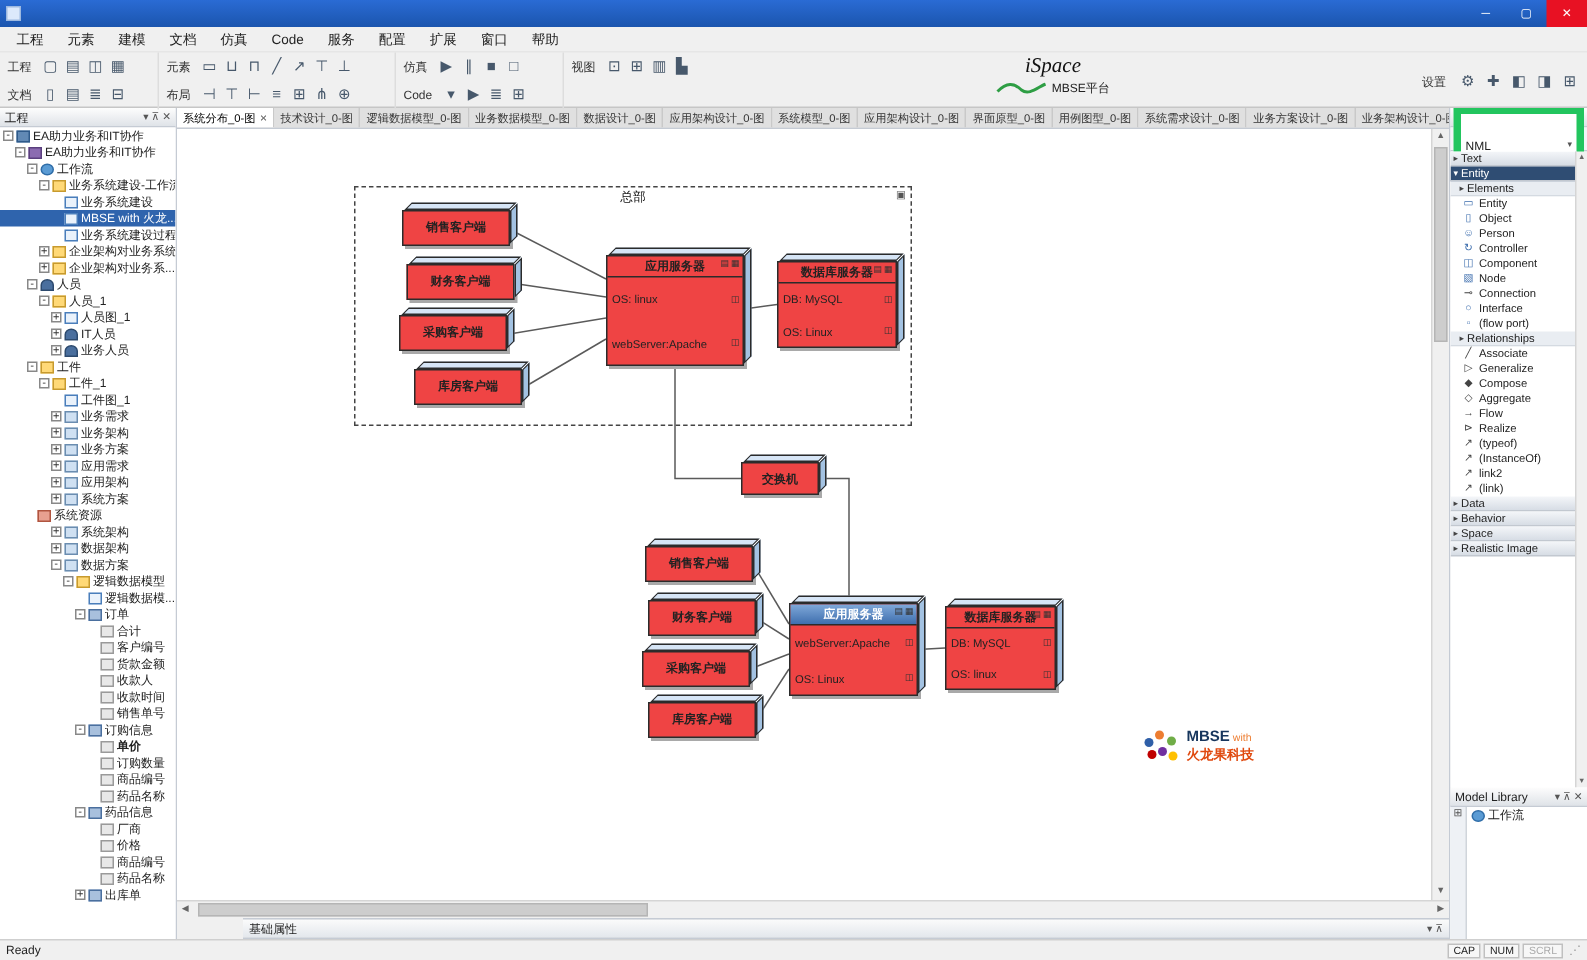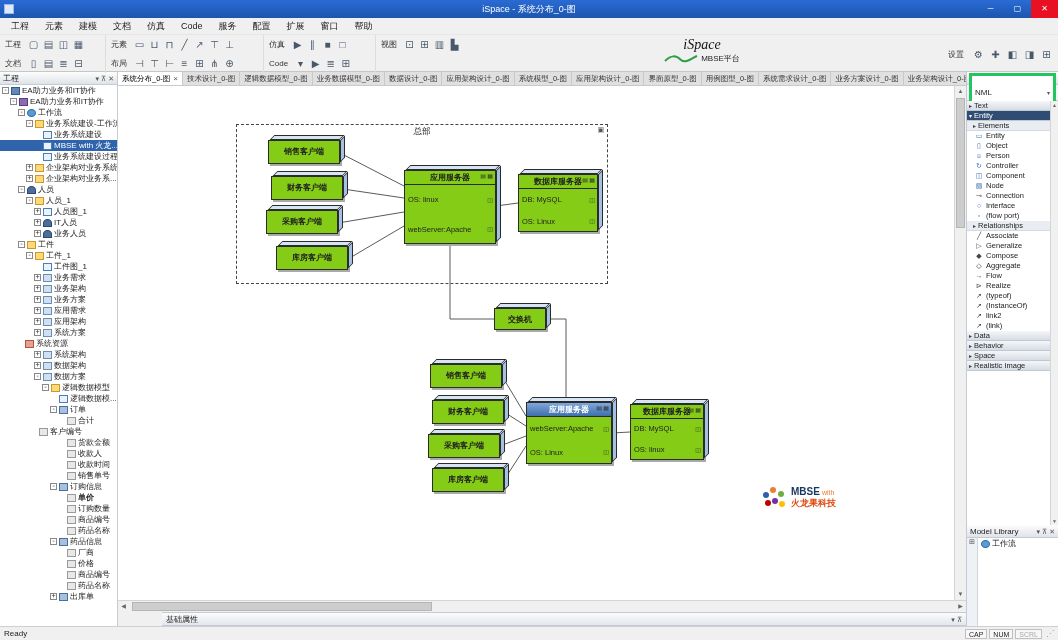--- a/index.html
+++ b/index.html
@@ -69,21 +69,21 @@
   
   .canvas-row { flex:1; min-height:0; display:flex; }
   .canvas { position:relative; width:836px; background:#fff; overflow:hidden; }
   .wires { position:absolute; left:0; top:0; pointer-events:none; }
   .wires polyline { fill:none; stroke:#5a5a5a; stroke-width:1; }
 
   .region { position:absolute; border:1px dashed #444; }
   .region-label { position:absolute; top:1px; left:50%; transform:translateX(-50%); font-size:8.5px; color:#111; }
   .region-corner { position:absolute; top:1px; right:3px; font-size:7px; color:#555; }
 
-  .uml-node { position:absolute; background:#84cc16; border:1px solid #2b2b2b; box-shadow:2px 2px 0 #a9a9a9; }
+  .uml-node { position:absolute; background:#ef4444; border:1px solid #2b2b2b; box-shadow:2px 2px 0 #a9a9a9; }
   .nface-top { position:absolute; top:-6px; left:3px; width:100%; height:5px; background:#d6e5f6; border:1px solid #2b2b2b; transform:skewX(-45deg); }
   .nface-side { position:absolute; top:-3px; right:-6px; width:5px; height:100%; background:#a3c2e2; border:1px solid #2b2b2b; transform:skewY(-45deg); }
   .client .node-label, .switch-node .node-label { display:block; text-align:center; font-size:8px; font-weight:bold; line-height:22px; white-space:nowrap; overflow:hidden; }
   .srv-title { position:relative; height:14px; line-height:14px; text-align:center; font-size:8px; font-weight:bold; border-bottom:1px solid #2b2b2b; white-space:nowrap; }
   .server.selected .srv-title { background:linear-gradient(#7fa8d9,#3f6fae); color:#fff; }
   .srv-mini { position:absolute; font-size:6px; line-height:6px; color:#333; }
   .srv-mini.a { right:9px; top:2px; } .srv-mini.b { right:2px; top:2px; }
   .srv-row { position:relative; font-size:7.5px; padding:0 11px 0 3px; white-space:nowrap; overflow:hidden; }
   .srv-row .srv-mini { right:2px; top:50%; margin-top:-3px; }
 
@@ -102,21 +102,21 @@
   .hthumb { width:300px; height:9px; margin-left:3px; background:#cdcdcd; border:1px solid #b5b5b5; flex:none; }
   .hspacer, .vspacer { flex:1; }
 
   
   .props-bar { height:14px; flex:none; display:flex; }
   .props-left { width:512px; display:flex; align-items:center; padding:0 4px; background:linear-gradient(#fbfbfb,#e3e7ec); border:1px solid #c5cbd4; border-left:none; font-size:8px; }
   .props-right { flex:1; display:flex; align-items:center; padding:0 4px; background:linear-gradient(#fbfbfb,#e3e7ec); border:1px solid #c5cbd4; border-left:none; border-right:none; font-size:8px;margin-left:44px; }
 
   
   .nml-row { height:16px; flex:none; background:#f2f4f7; border-bottom:1px solid #c5cbd4; display:flex; align-items:center; padding:1px 2px; }
-  .nml-select { flex:1; height:13px; background:#fff; border:3px solid #22c55e; display:flex; align-items:center; padding:17px 3px; font-size:8px; }
+  .nml-select { flex:1; height:13px; background:#fff; border:5px solid #22c55e; display:flex; align-items:flex-start; padding:17px 3px; font-size:8px; }
   .nml-select .dd { margin-left:auto; font-size:6px; color:#555; }
   .toolbox-wrap { flex:1; min-height:0; display:flex; }
   .toolbox { flex:1; overflow:hidden; background:#fff; }
   .tbx-sb { width:8px; background:#f0f0f0; border-left:1px solid #d5d5d5; display:flex; flex-direction:column; font-size:5px; color:#666; text-align:center; }
   .tbx-sb span { line-height:8px; }
   .tbx-group { height:10px; line-height:10px; display:flex; align-items:center; background:linear-gradient(#f4f6f9,#d7dde5); border-bottom:1px solid #c2c8d0; padding:0 2px; font-size:7.5px; white-space:nowrap; overflow:hidden; }
   .tbx-group.sel { background:#2f4d73; color:#fff; }
   .tbx-sub { height:10px; line-height:10px; display:flex; align-items:center; background:#e9edf2; border-bottom:1px solid #d4dae1; padding:0 2px 0 6px; font-size:7.5px; white-space:nowrap; overflow:hidden; }
   .tbx-arrow { font-size:6px; margin-right:2px; color:#444; }
   .tbx-group.sel .tbx-arrow { color:#fff; }
@@ -134,21 +134,20 @@
   .status-right { margin-left:auto; display:flex; align-items:center; }
   .status-cell { border:1px solid #c0c0c0; background:#f7f7f7; padding:0 3px; margin-left:2px; font-size:7px; height:10px; line-height:9px; }
   .status-cell.off { color:#aaa; }
   .grip { margin-left:4px; color:#999; font-size:8px; }
 </style>
 </head>
 <body>
 
 <div class="titlebar">
   <span class="app-icon"></span>
-  <span class="title-text">iSpace - 系统分布_0-图</span>
   <div class="win-btns">
     <span class="win-btn">─</span>
     <span class="win-btn">▢</span>
     <span class="win-btn close">✕</span>
   </div>
 </div>
 
 <div class="menubar" id="menubar">
     <span class="menu-item">工程</span>
     <span class="menu-item">元素</span>
@@ -404,21 +403,21 @@
         <div class="tree-row" style="padding-left: 50px;">
           <span class="exp">-</span>
           <span class="ticon i-table"></span>
           <span class="tlabel">订单</span>
         </div>
         <div class="tree-row" style="padding-left: 58px;">
           <span class="exp-sp"></span>
           <span class="ticon i-col"></span>
           <span class="tlabel">合计</span>
         </div>
-        <div class="tree-row" style="padding-left: 30px;">
+        <div class="tree-row" style="padding-left: 58px;">
           <span class="exp-sp"></span>
           <span class="ticon i-col"></span>
           <span class="tlabel">客户编号</span>
         </div>
         <div class="tree-row" style="padding-left: 58px;">
           <span class="exp-sp"></span>
           <span class="ticon i-col"></span>
           <span class="tlabel">货款金额</span>
         </div>
         <div class="tree-row" style="padding-left: 58px;">

